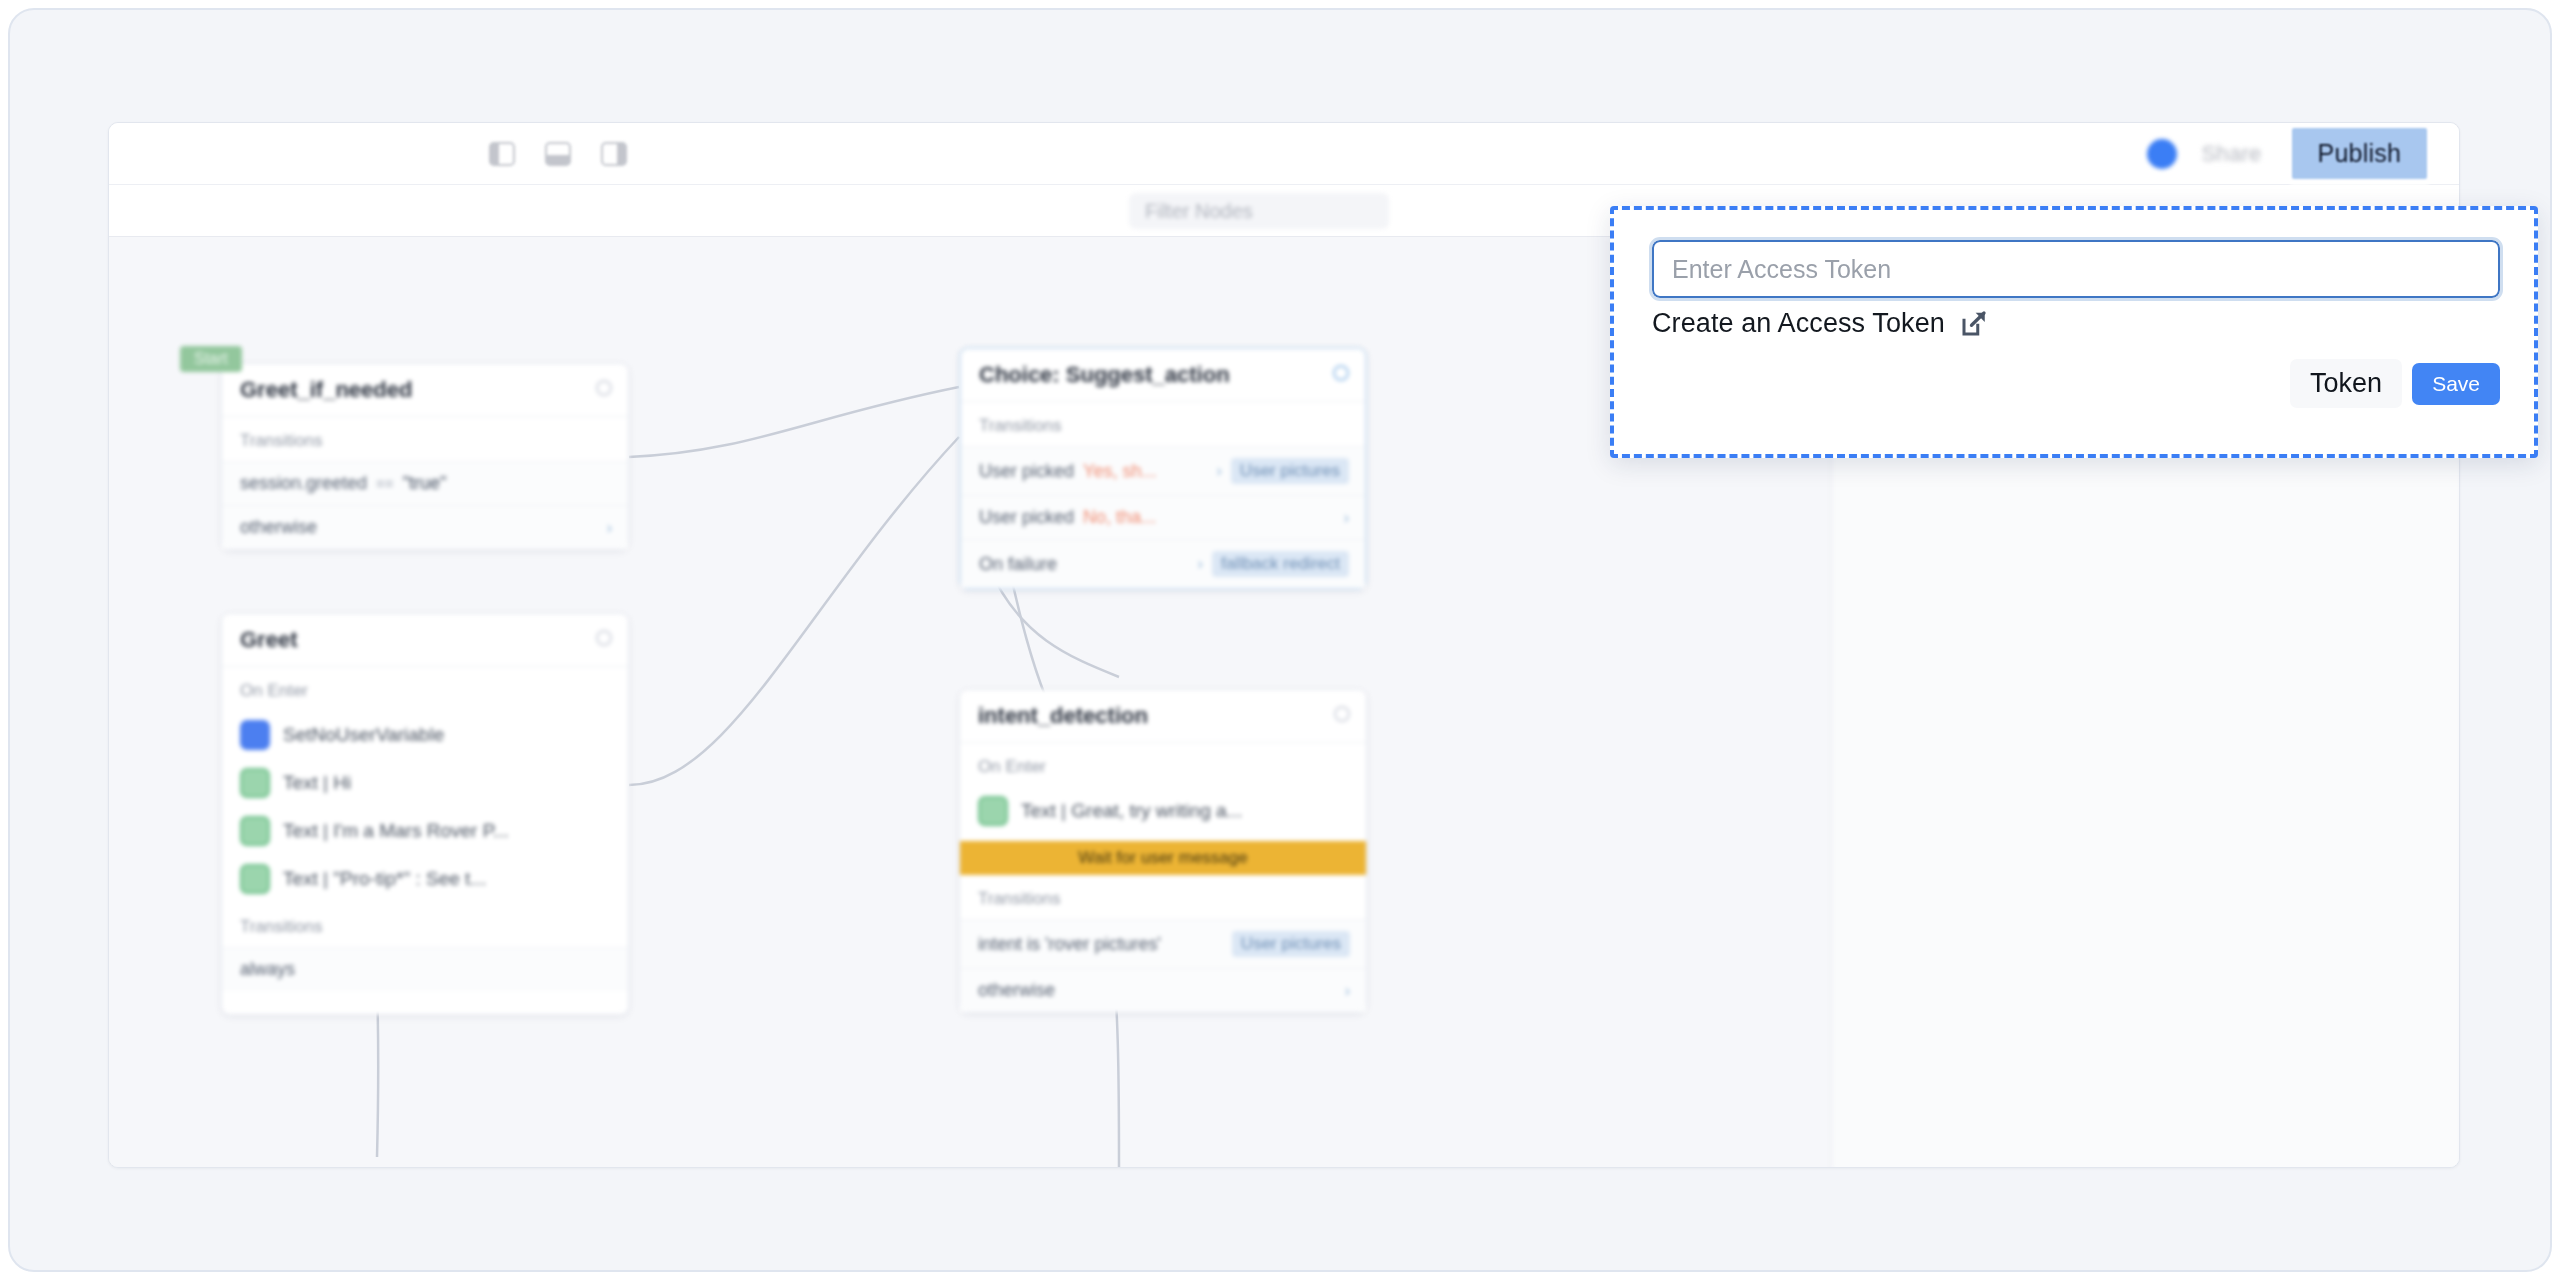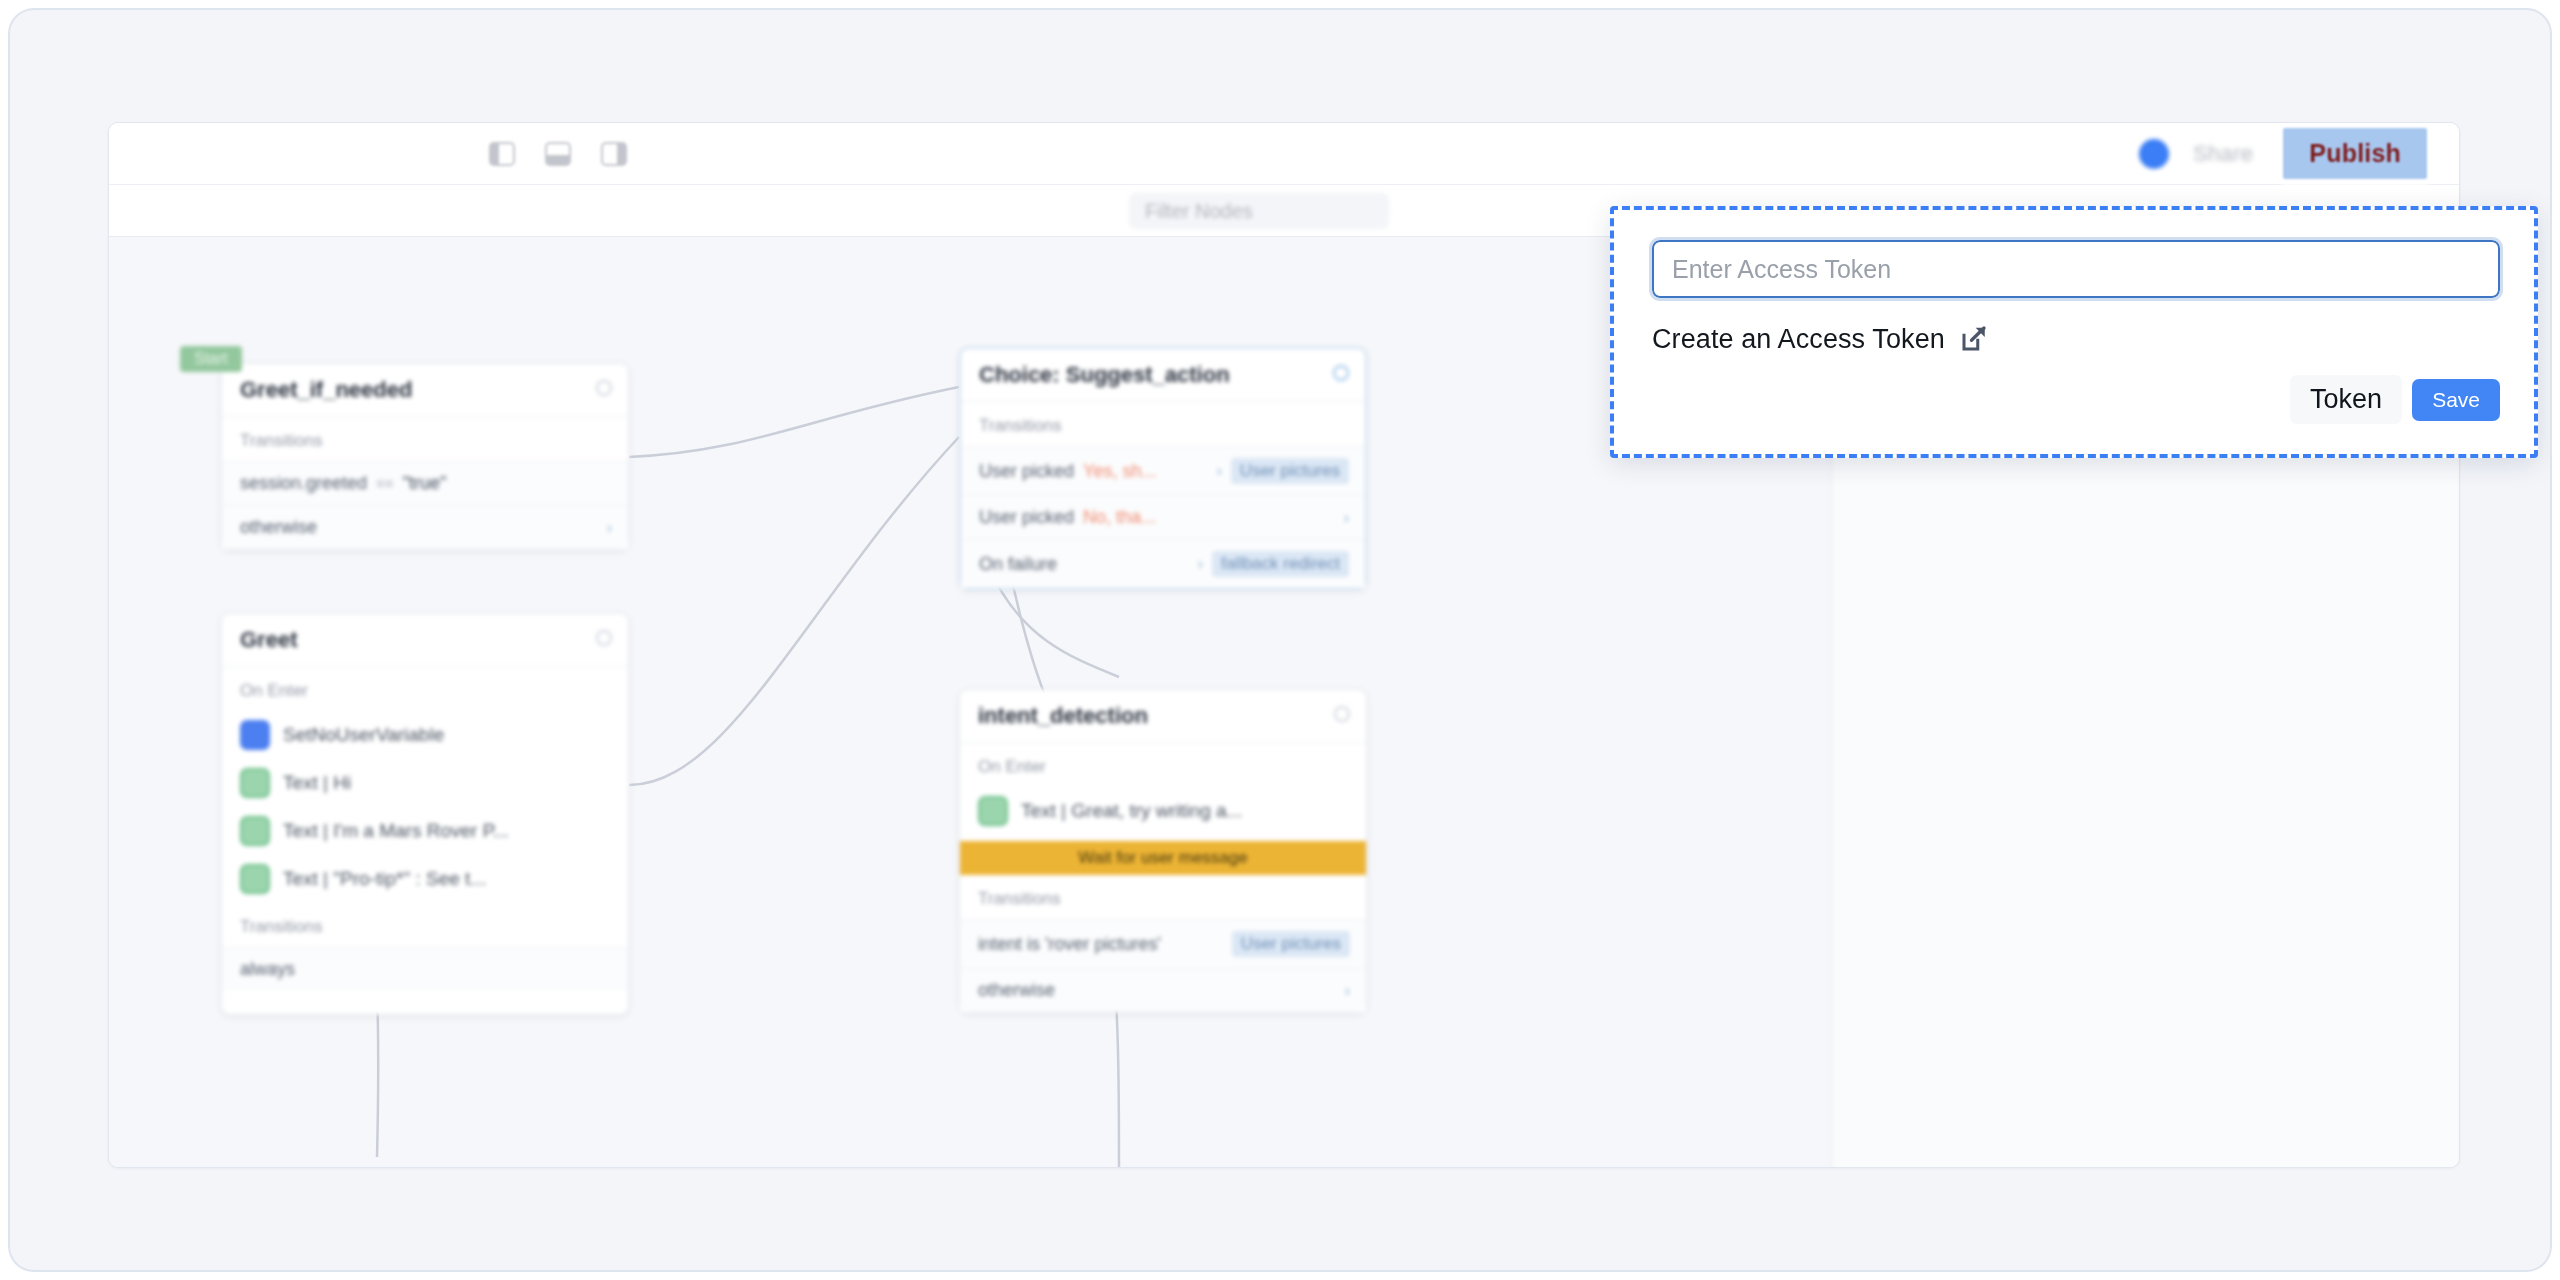--- a/index.html
+++ b/index.html
@@ -69,26 +69,25 @@
   }
   #avatar {
     width: 30px; height: 30px; border-radius: 50%;
     background: #3b7ef5; filter: blur(2.2px);
   }
   #share-btn {
     font-size: 22px; color: #b4b7bf; filter: blur(2.4px);
     letter-spacing: .3px;
   }
   #publish-btn {
-    background: #a8c7ef; color: #7f1d1d;
+    background: #a8c7ef; color: #0f172a;
     font-size: 25px; letter-spacing: .2px;
     padding: 11px 26px; border-radius: 8px;
     border: 6px solid #ffffff;
     filter: blur(.9px);
-    font-weight: bold;
   }
 
   
   #filter-bar {
     position: absolute; left: 0; top: 62px;
     width: 100%; height: 52px;
     background: #ffffff;
     border-bottom: 1px solid #e8eaf0;
   }
   #filter-input {
@@ -218,22 +217,22 @@
     border-radius: 8px;
     outline: 3px solid #cfdef0;
     outline-offset: 0px;
     background: #ffffff;
     font-size: 25px; color: #9aa0aa;
     padding: 0 18px;
     font-family: "Liberation Sans", sans-serif;
   }
   #token-input::placeholder { color: #9aa0aa; }
   #create-token-row {
-    display: flex; align-items: flex-start; gap: 14px;
-    margin-top: 26px;
+    display: flex; align-items: flex-end; gap: 14px;
+    margin-top: 10px;
   }
   #create-token-link {
     font-size: 27px; color: #13181f; letter-spacing: .1px;
   }
   #ext-link-icon { display: block; }
   #modal-actions {
     display: flex; justify-content: flex-end; align-items: center;
     gap: 10px; margin-top: 20px;
   }
   #cancel-btn {

